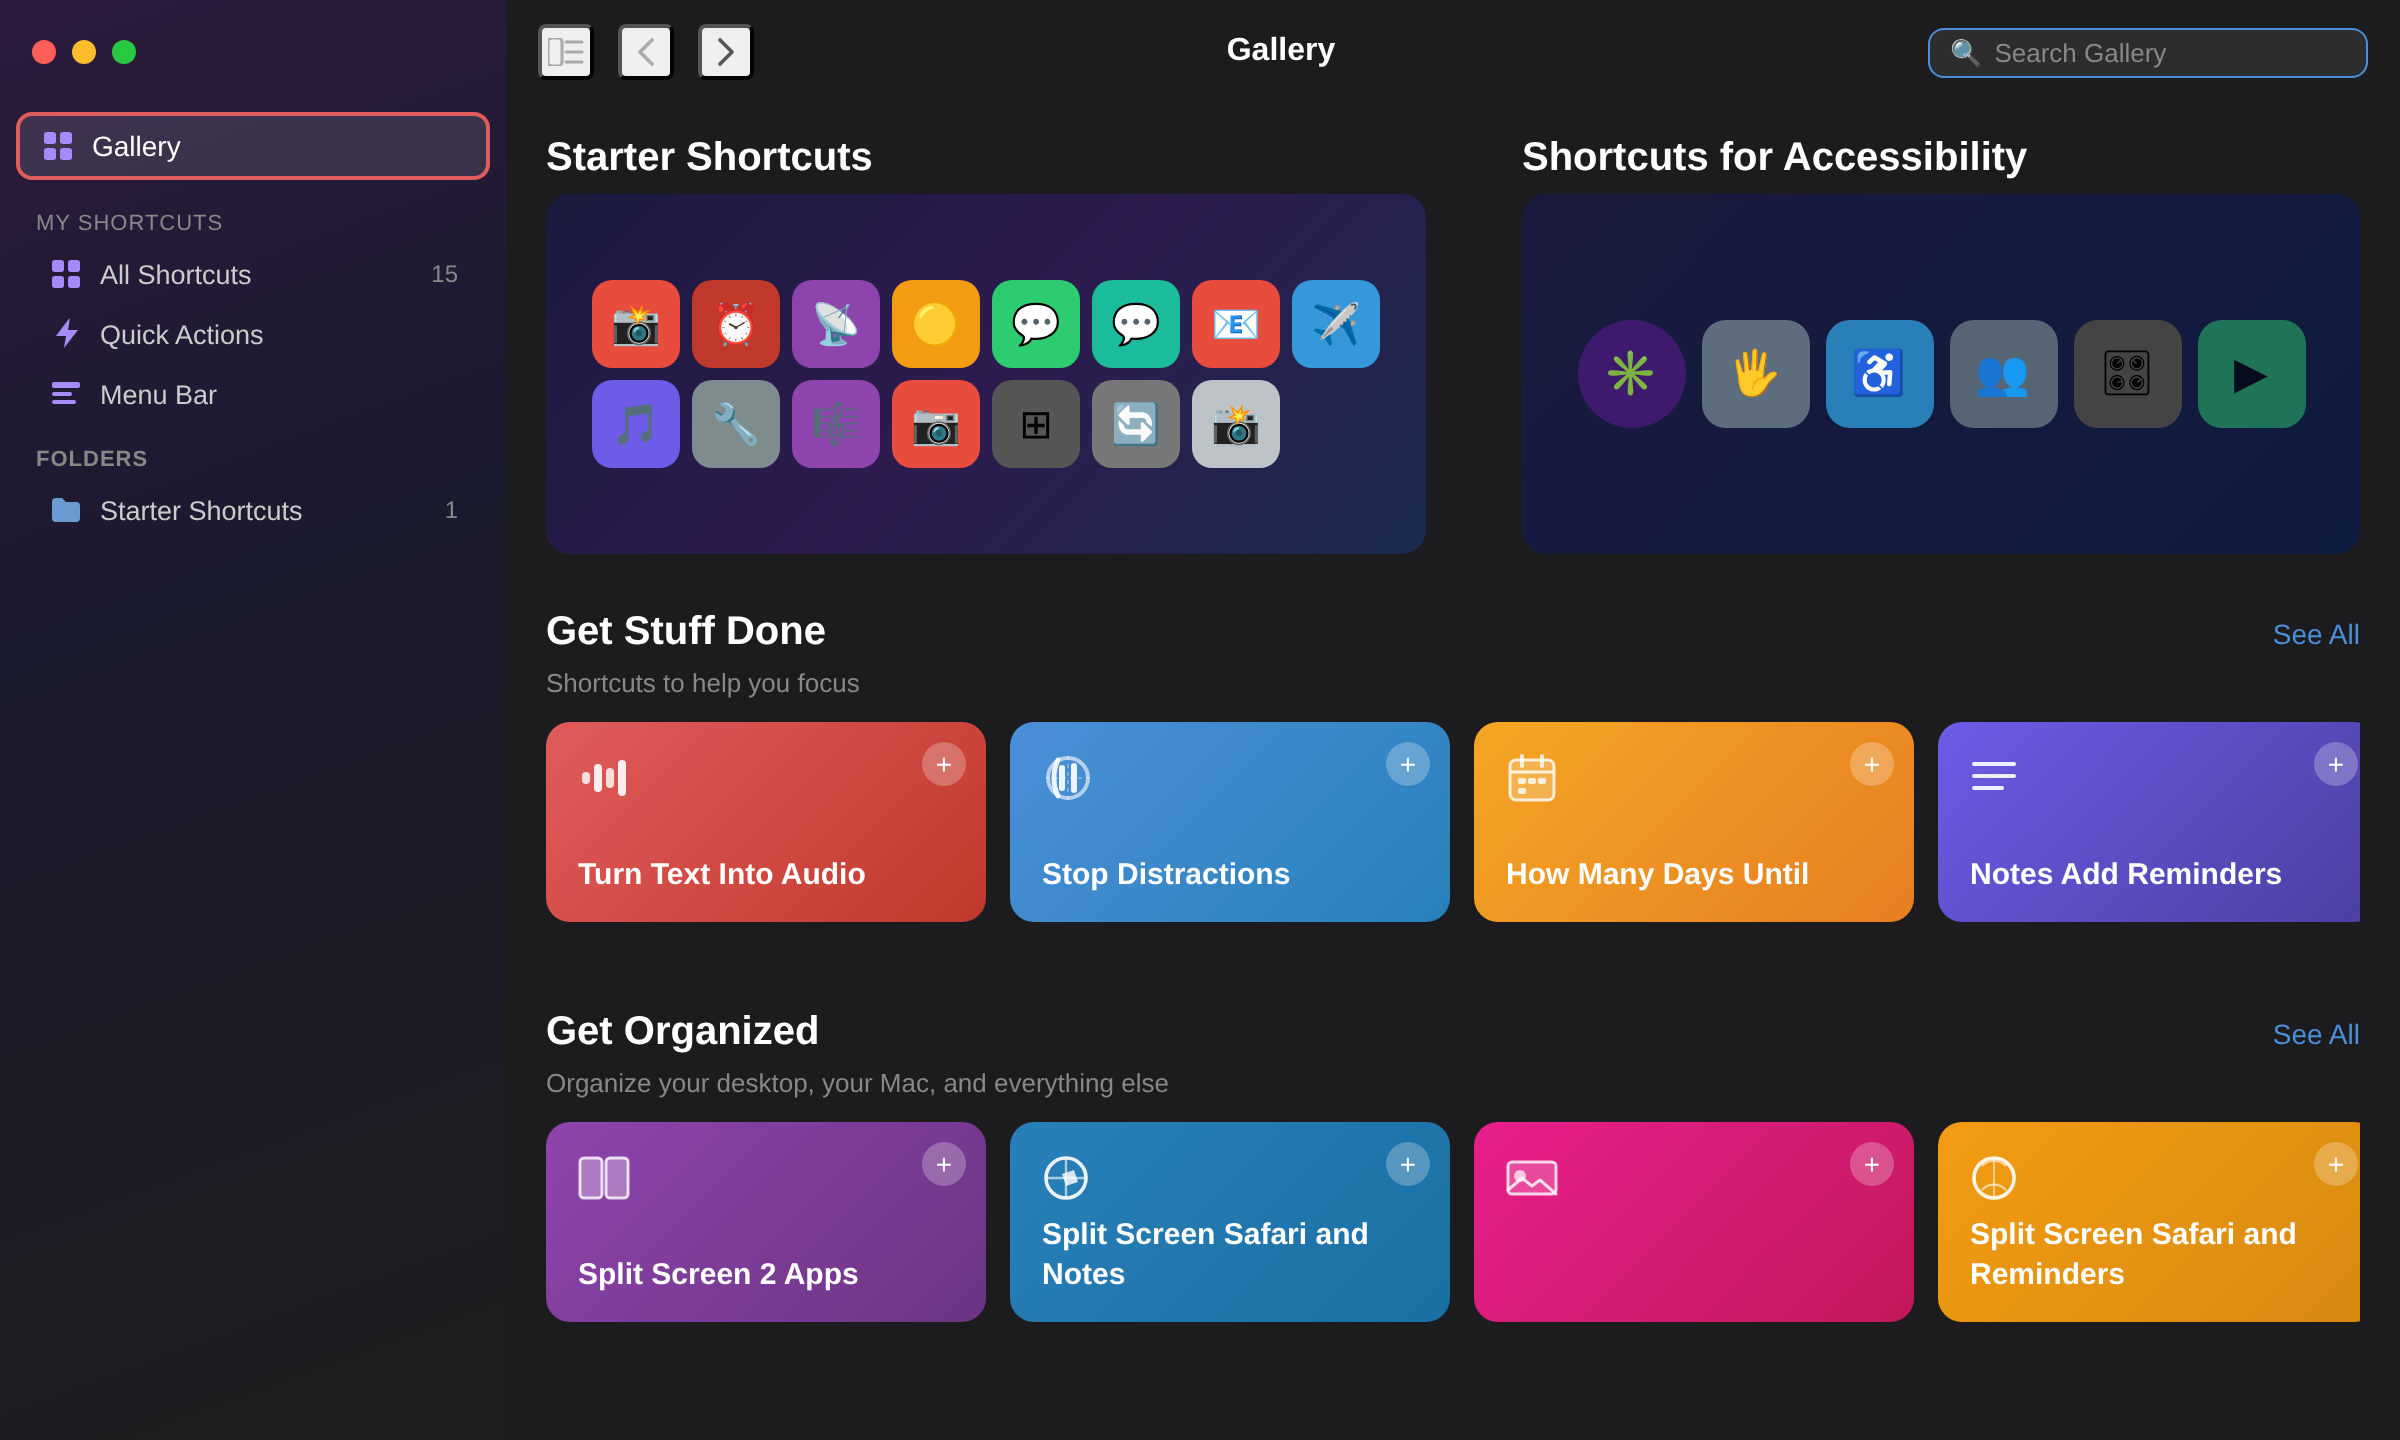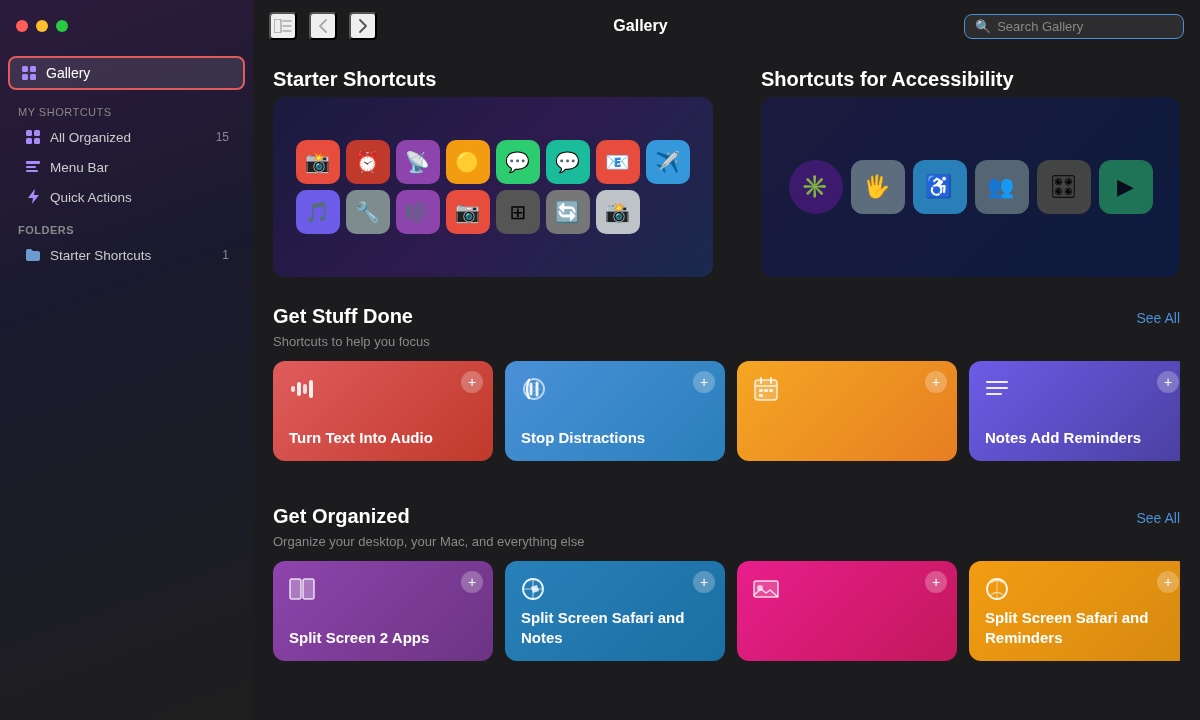--- a/index.html
+++ b/index.html
@@ -367,42 +367,42 @@
 
   <div class="sidebar-item">
     <span class="sidebar-item-icon">
       <svg width="16" height="16" viewBox="0 0 16 16" fill="none">
         <rect x="1" y="1" width="6" height="6" rx="1.5" fill="#a78bfa"></rect>
         <rect x="9" y="1" width="6" height="6" rx="1.5" fill="#a78bfa"></rect>
         <rect x="1" y="9" width="6" height="6" rx="1.5" fill="#a78bfa"></rect>
         <rect x="9" y="9" width="6" height="6" rx="1.5" fill="#a78bfa"></rect>
       </svg>
     </span>
-    <span>All Organized</span>
+    <span>All Shortcuts</span>
     <span class="sidebar-item-count">15</span>
+  </div>
+
+  <div class="sidebar-item">
+    <span class="sidebar-item-icon">
+      <svg width="16" height="16" viewBox="0 0 16 16" fill="none">
+        <path d="M9 1L3 9h5l-1 6 7-9h-5l1-6z" fill="#a78bfa"></path>
+      </svg>
+    </span>
+    <span>Quick Actions</span>
   </div>
 
   <div class="sidebar-item">
     <span class="sidebar-item-icon">
       <svg width="16" height="16" viewBox="0 0 16 16" fill="none">
         <rect x="1" y="2" width="14" height="3" rx="1" fill="#a78bfa"></rect>
         <rect x="1" y="7" width="10" height="2" rx="1" fill="#a78bfa"></rect>
         <rect x="1" y="11" width="12" height="2" rx="1" fill="#a78bfa"></rect>
       </svg>
     </span>
     <span>Menu Bar</span>
-  </div>
-
-  <div class="sidebar-item">
-    <span class="sidebar-item-icon">
-      <svg width="16" height="16" viewBox="0 0 16 16" fill="none">
-        <path d="M9 1L3 9h5l-1 6 7-9h-5l1-6z" fill="#a78bfa"></path>
-      </svg>
-    </span>
-    <span>Quick Actions</span>
   </div>
 
   <div class="sidebar-folders-label">Folders</div>
 
   <div class="sidebar-item">
     <span class="sidebar-item-icon">
       <svg width="16" height="16" viewBox="0 0 16 16" fill="none">
         <path d="M1 4a2 2 0 012-2h3l2 2h5a2 2 0 012 2v6a2 2 0 01-2 2H3a2 2 0 01-2-2V4z" fill="#6c9bd2"></path>
       </svg>
     </span>
@@ -528,20 +528,21 @@
               <rect x="2" y="4" width="22" height="20" rx="3" fill="rgba(255,255,255,0.2)" stroke="rgba(255,255,255,0.8)" stroke-width="1.5"></rect>
               <line x1="2" y1="10" x2="24" y2="10" stroke="rgba(255,255,255,0.8)" stroke-width="1.5"></line>
               <line x1="8" y1="2" x2="8" y2="7" stroke="rgba(255,255,255,0.8)" stroke-width="2" stroke-linecap="round"></line>
               <line x1="18" y1="2" x2="18" y2="7" stroke="rgba(255,255,255,0.8)" stroke-width="2" stroke-linecap="round"></line>
               <rect x="6" y="13" width="4" height="3" rx="1" fill="rgba(255,255,255,0.8)"></rect>
               <rect x="11" y="13" width="4" height="3" rx="1" fill="rgba(255,255,255,0.8)"></rect>
               <rect x="16" y="13" width="4" height="3" rx="1" fill="rgba(255,255,255,0.8)"></rect>
               <rect x="6" y="18" width="4" height="3" rx="1" fill="rgba(255,255,255,0.8)"></rect>
             </svg>
           </span>
+          <span class="card-title">How Many Days Until</span>
         </div>
         <div class="card card-indigo">
           <div class="card-add-btn">+</div>
           <span class="card-icon">
             <svg width="24" height="22" viewBox="0 0 24 22" fill="none">
               <line x1="2" y1="4" x2="22" y2="4" stroke="rgba(255,255,255,0.9)" stroke-width="2" stroke-linecap="round"></line>
               <line x1="2" y1="10" x2="22" y2="10" stroke="rgba(255,255,255,0.9)" stroke-width="2" stroke-linecap="round"></line>
               <line x1="2" y1="16" x2="16" y2="16" stroke="rgba(255,255,255,0.9)" stroke-width="2" stroke-linecap="round"></line>
             </svg>
           </span>

